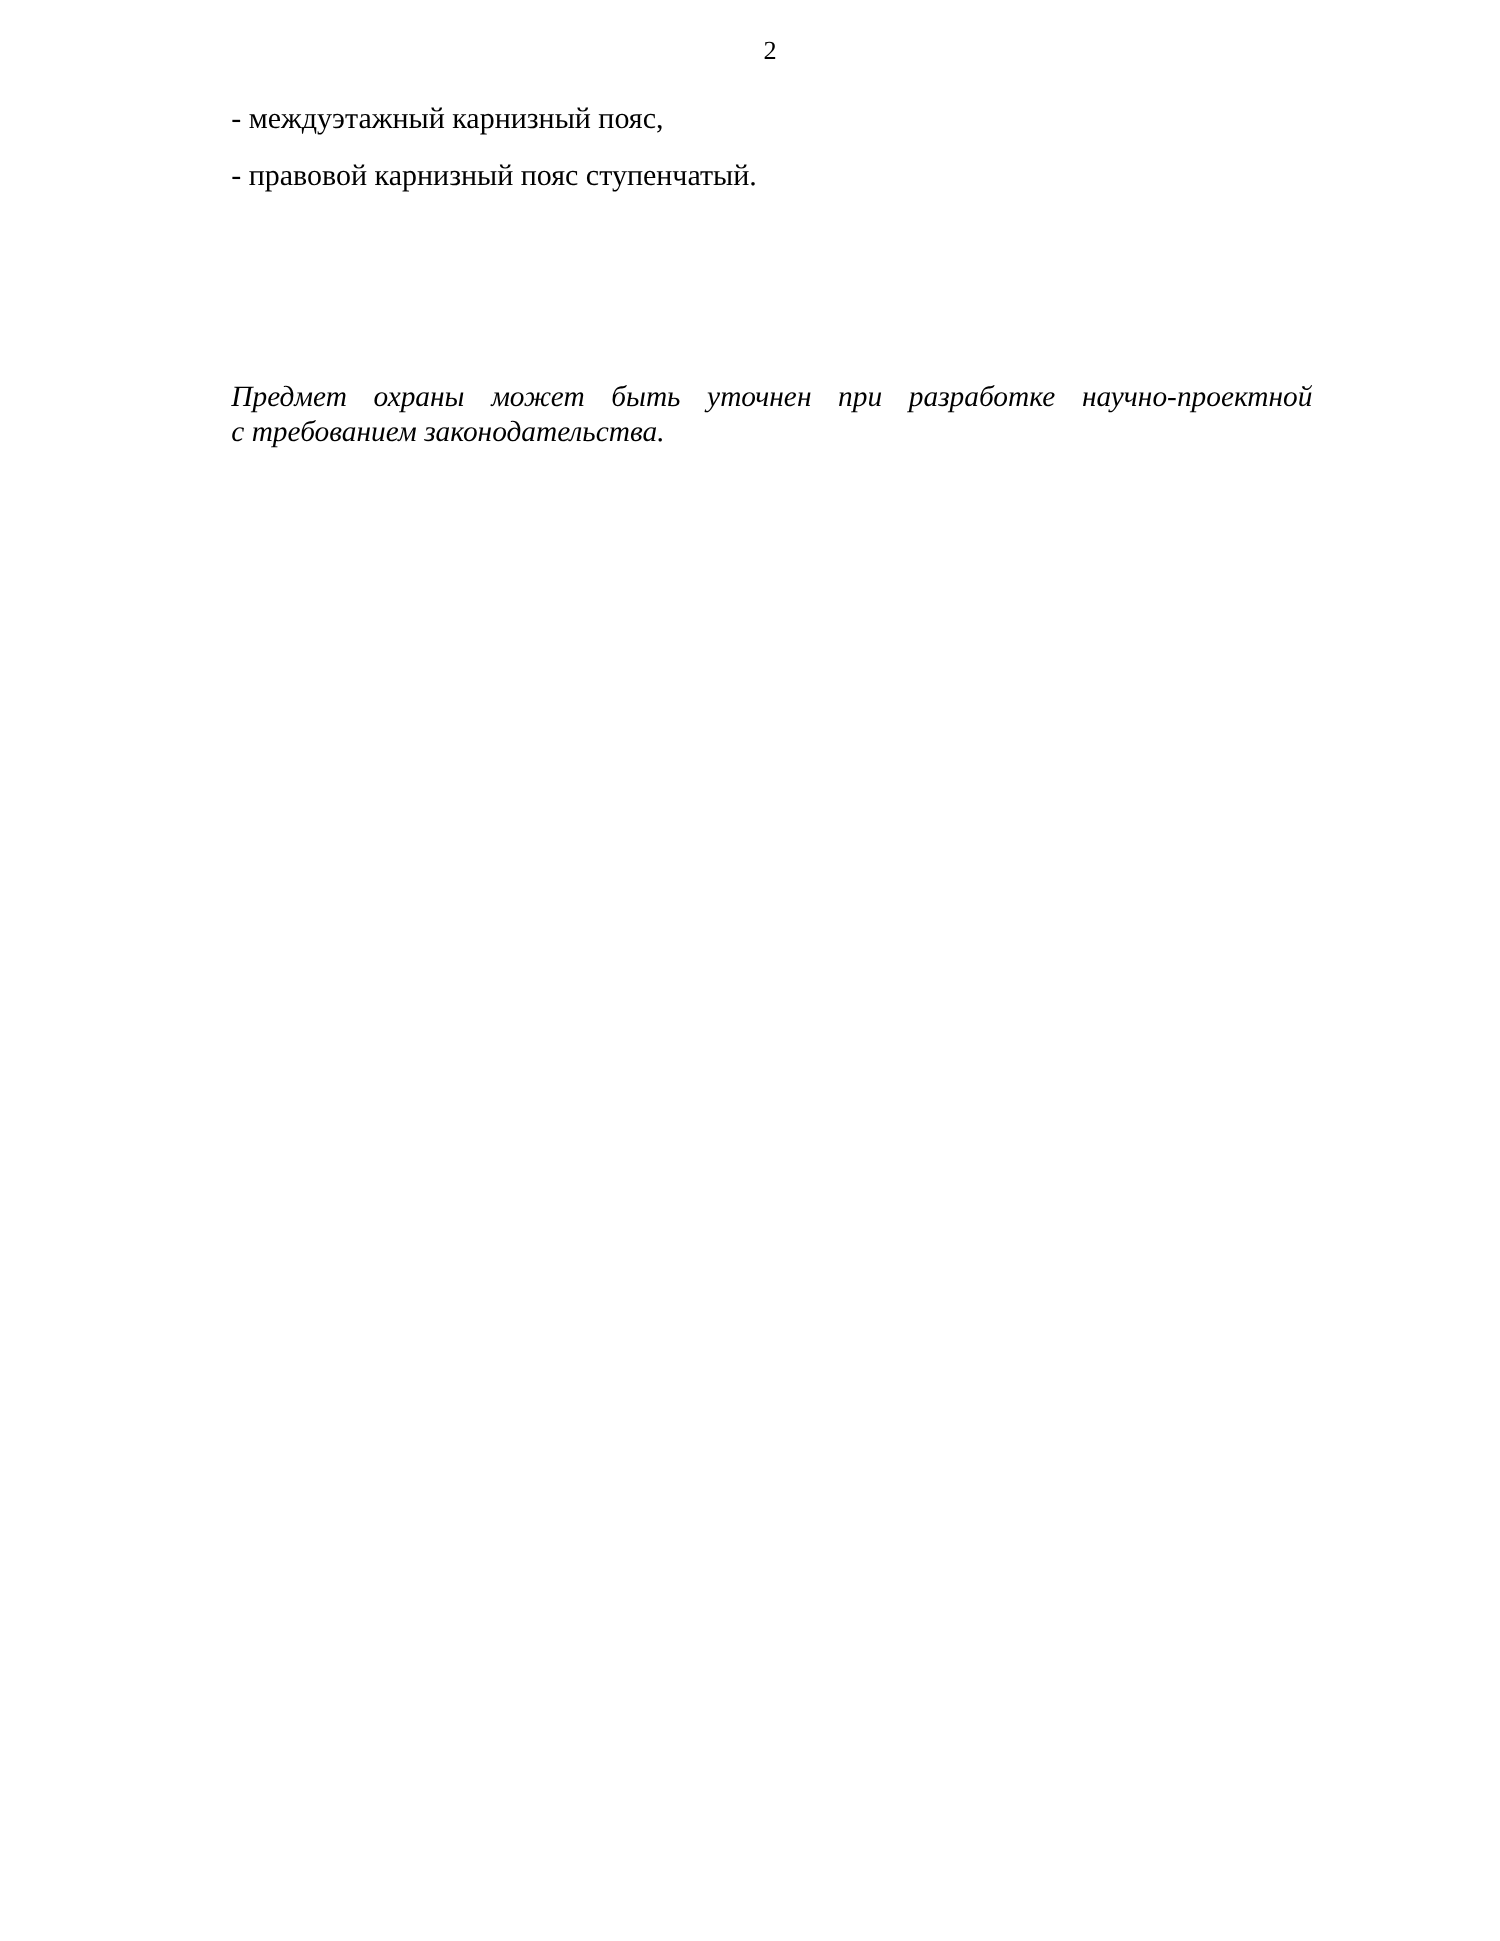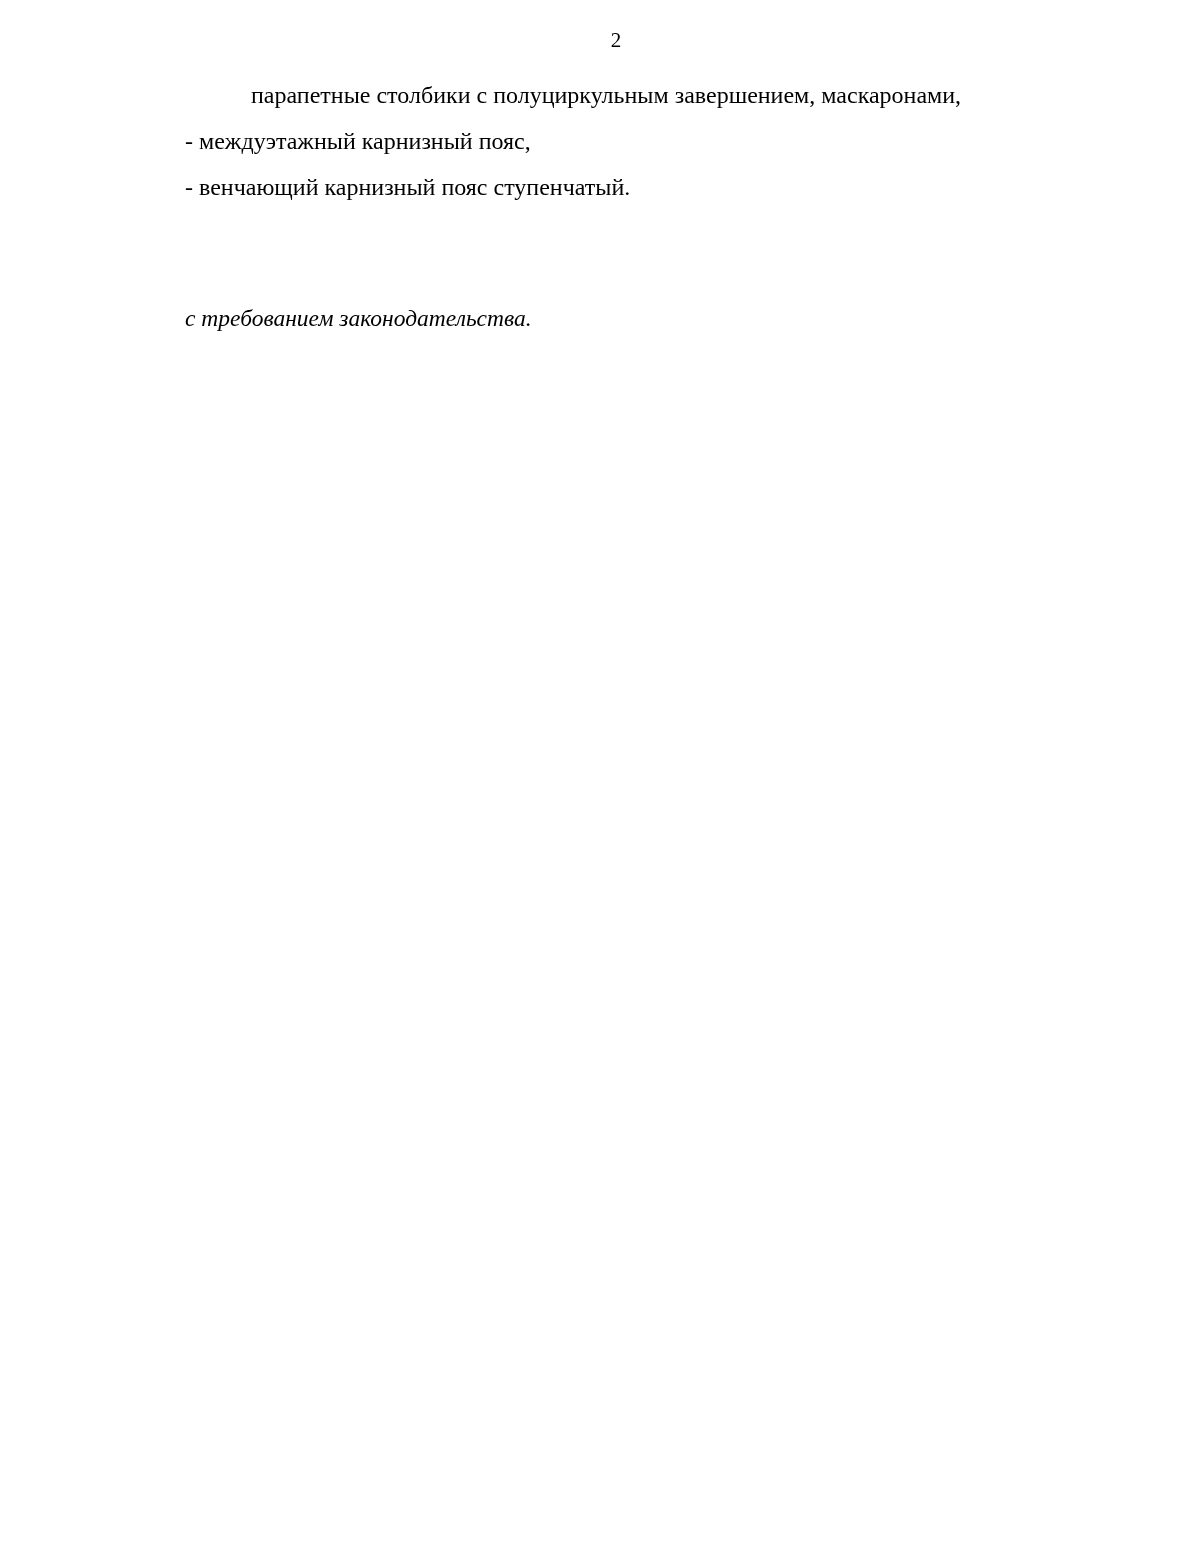--- a/index.html
+++ b/index.html
@@ -61,20 +61,20 @@
     .note-line.last {
       text-align-last: left;
     }
   </style>
 </head>
 <body>
 
 <div class="page-number">2</div>
 
 <div class="list">
-  <div class="list-line indented">парапетные столбики с полуциркульным завершением, маскаронами,</div>
   <div class="list-line">- междуэтажный карнизный пояс,</div>
-  <div class="list-line">- венчающий карнизный пояс ступенчатый.</div>
+  <div class="list-line">- правовой карнизный пояс ступенчатый.</div>
 </div>
 
 <div class="note">
+  <span class="note-line">Предмет охраны может быть уточнен при разработке научно-проектной</span>
   <span class="note-line last">с требованием законодательства.</span>
 </div>
 
 </body></html>

